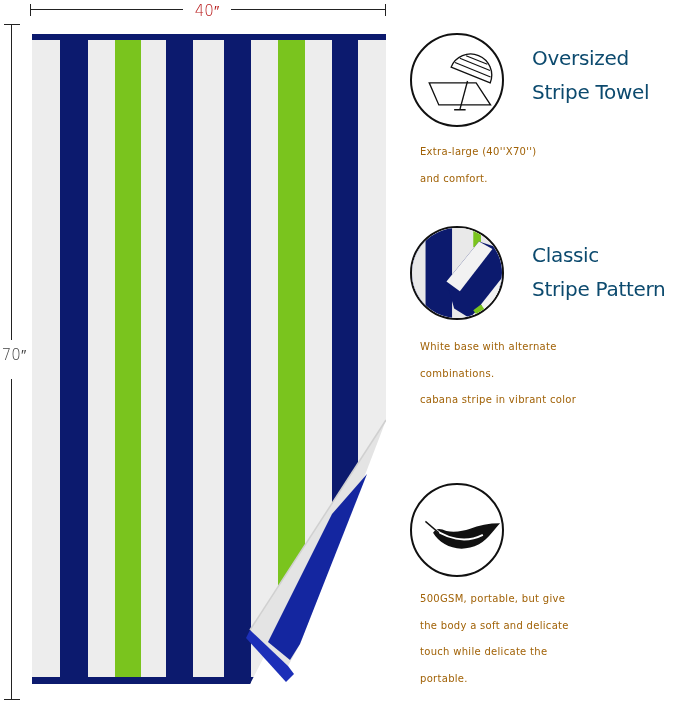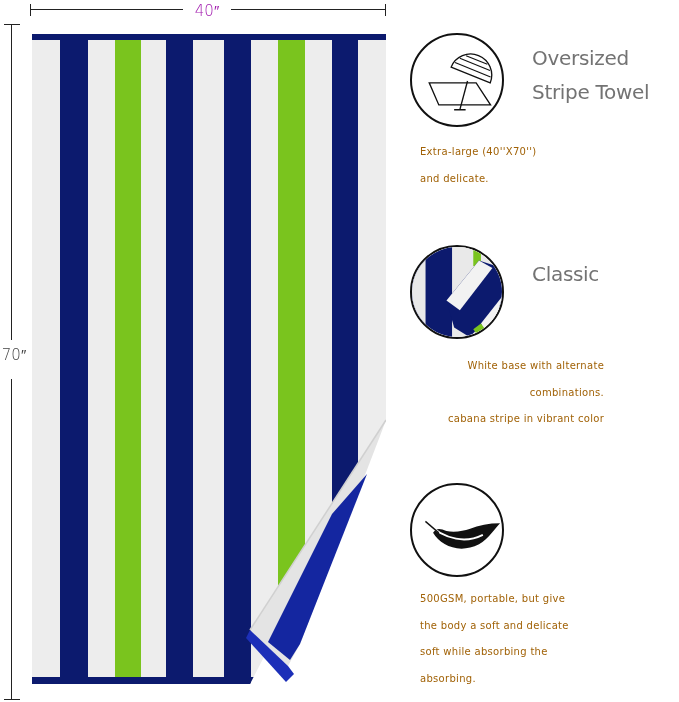--- a/index.html
+++ b/index.html
@@ -6,40 +6,40 @@
   body { width: 679px; height: 702px; position: relative; overflow: hidden;
          font-family: "DejaVu Sans", "Liberation Sans", sans-serif; color: #1a1a1a; }
 
   
   .dim-h { position: absolute; left: 30px; top: 4px; width: 356px; height: 12px; }
   .dim-h .line-l { position: absolute; left: 0; top: 5px; width: 153px; height: 1px; background: #222; }
   .dim-h .line-r { position: absolute; left: 201px; top: 5px; width: 155px; height: 1px; background: #222; }
   .dim-h .tick-l { position: absolute; left: 0; top: 0; width: 1px; height: 12px; background: #222; }
   .dim-h .tick-r { position: absolute; right: 0; top: 0; width: 1px; height: 12px; background: #222; }
   .dim-h .label { position: absolute; left: 153px; top: -2px; width: 48px; text-align: center;
-                  font-size: 15px; color: #a21caf; font-family: "DejaVu Sans", sans-serif; font-weight: 300; }
+                  font-size: 15px; color: #b91c1c; font-family: "DejaVu Sans", sans-serif; font-weight: 300; }
 
   .dim-v { position: absolute; left: 4px; top: 24px; width: 20px; height: 676px; }
   .dim-v .line-t { position: absolute; left: 7px; top: 0; width: 1px; height: 316px; background: #222; }
   .dim-v .line-b { position: absolute; left: 7px; top: 355px; width: 1px; height: 321px; background: #222; }
   .dim-v .tick-t { position: absolute; left: 0; top: 0; width: 16px; height: 1px; background: #222; }
   .dim-v .tick-b { position: absolute; left: 0; bottom: 0; width: 16px; height: 1px; background: #222; }
   .dim-v .label { position: absolute; left: -6px; top: 322px; width: 32px; text-align: center;
                   font-size: 15px; color: #444; font-weight: 300; }
 
   
   .towel { position: absolute; left: 32px; top: 34px; width: 354px; height: 650px; }
   .towel svg { position: absolute; left: 0; top: 0; }
 
   
   .feature { position: absolute; left: 408px; width: 271px; }
   .icon-circle { position: absolute; left: 2px; width: 94px; height: 94px; border: 2px solid #111;
                  border-radius: 50%; box-sizing: border-box; overflow: hidden; background: #fff; }
   .icon-circle svg { position: absolute; left: 0; top: 0; width: 100%; height: 100%; }
-  .feat-title { position: absolute; left: 124px; font-size: 20px; line-height: 34px; color: #737373;
+  .feat-title { position: absolute; left: 124px; font-size: 20px; line-height: 34px; color: #0c4a6e;
                 font-family: "DejaVu Sans", sans-serif; letter-spacing: -0.3px; }
   .feat-title span { display: block; }
   .feat-desc { position: absolute; left: 12px; font-size: 10px; line-height: 26.5px; color: #a16207;
                letter-spacing: 0.3px; }
   .feat-desc span { display: block; white-space: nowrap; }
 </style>
 </head>
 <body>
 
 <div class="dim-h">
@@ -103,58 +103,59 @@
 
       <polygon points="18,50 67,50 82,73 28,73" fill="none" stroke="#111" stroke-width="1.4"></polygon>
     </svg>
   </div>
   <div class="feat-title" style="top:8px;">
     <span>Oversized</span>
     <span>Stripe Towel</span>
   </div>
   <div class="feat-desc" style="top:106px;">
     <span>Extra-large (40''X70'')</span>
-    <span>and delicate.</span>
+    <span>and comfort.</span>
   </div>
 </div>
 
-<div class="feature" style="top:245px; height:190px;text-align:right;">
+<div class="feature" style="top:226px; height:190px;">
   <div class="icon-circle" style="top:0;">
     <svg viewBox="0 0 94 94">
       <rect x="0" y="0" width="94" height="94" fill="#e9e9e9"></rect>
       <rect x="0" y="0" width="14" height="94" fill="#0c1a6e"></rect>
       <rect x="14" y="0" width="28" height="94" fill="#0c1a6e"></rect>
       <rect x="14" y="0" width="0" height="94" fill="#e9e9e9"></rect>
       <rect x="42" y="0" width="22" height="94" fill="#e9e9e9"></rect>
       <rect x="64" y="0" width="8" height="20" fill="#7ac41e"></rect>
 
       <polygon points="36,56 70,14 94,22 94,60 60,94 44,84" fill="#0c1a6e"></polygon>
       <polygon points="36,56 70,14 84,22 50,66" fill="#f2f2f2"></polygon>
       <polygon points="72,80 94,52 94,62 78,88" fill="#f2f2f2"></polygon>
       <polygon points="64,86 72,80 78,88 70,94" fill="#7ac41e"></polygon>
       <polygon points="0,0 14,0 14,94 0,94" fill="#e9e9e9"></polygon>
     </svg>
   </div>
   <div class="feat-title" style="top:12px;">
     <span>Classic</span>
+    <span>Stripe Pattern</span>
   </div>
-  <div class="feat-desc" style="top:108px;margin-left:28px;">
+  <div class="feat-desc" style="top:108px;">
     <span>White base with alternate</span>
     <span>combinations.</span>
     <span>cabana stripe in vibrant color</span>
   </div>
 </div>
 
 <div class="feature" style="top:483px; height:215px;">
   <div class="icon-circle" style="top:0;">
     <svg viewBox="0 0 94 94">
       <path d="M22,50 C30,64 50,72 70,62 C80,56 88,44 92,40 C80,40 70,42 60,46 C54,48 44,50 36,48 C30,46 26,44 22,50 Z" fill="#111"></path>
       <path d="M14,38 C24,48 34,54 46,56 C56,58 66,56 74,52" fill="none" stroke="#fff" stroke-width="2"></path>
       <line x1="14" y1="38" x2="28" y2="50" stroke="#111" stroke-width="1.4"></line>
     </svg>
   </div>
   <div class="feat-desc" style="top:103px;">
     <span>500GSM, portable, but give</span>
     <span>the body a soft and delicate</span>
-    <span>soft while absorbing the</span>
-    <span>absorbing.</span>
+    <span>touch while delicate the</span>
+    <span>portable.</span>
   </div>
 </div>
 
 </body></html>

